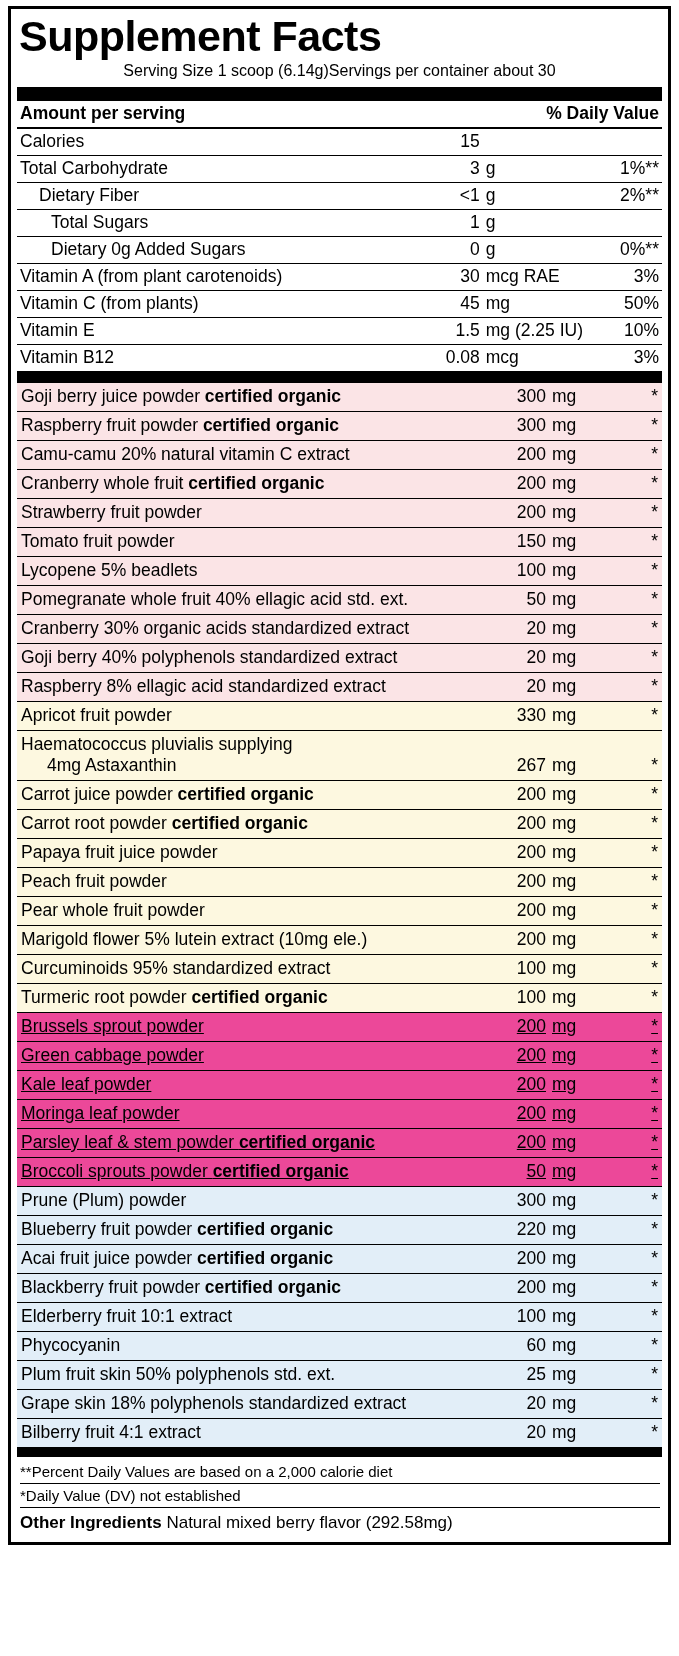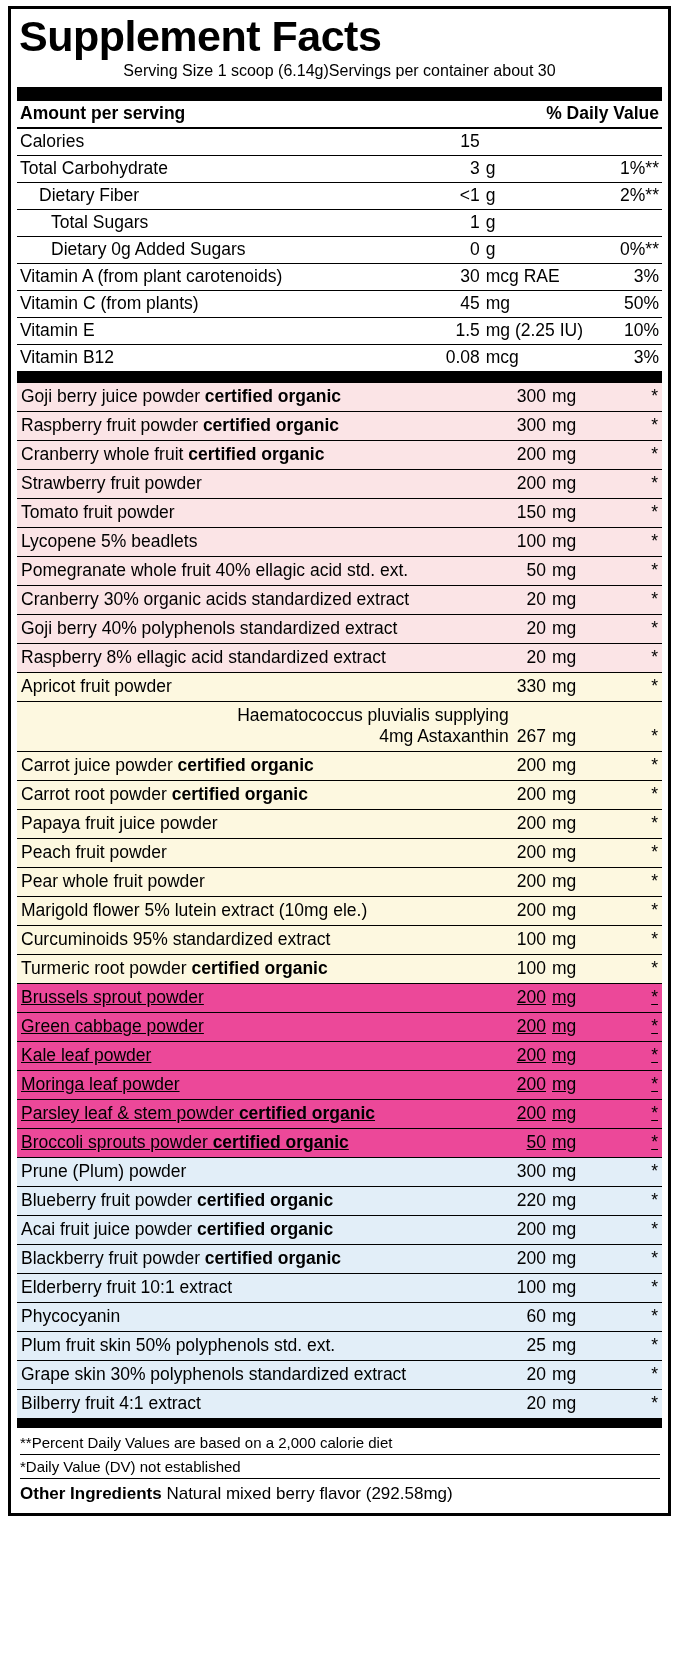--- a/index.html
+++ b/index.html
@@ -89,21 +89,21 @@
   .b-amt { text-align: right; white-space: nowrap; padding-right: 3px !important; }
   .b-unit { text-align: left; white-space: nowrap; width: 86px; padding-left: 3px !important; }
   .b-star { text-align: right; width: 20px; padding-right: 4px !important; }
   .bold { font-weight: bold; }
 
   .g-red   td { background: #fbe4e6; }
   .g-yellow td { background: #fdf8e0; }
   .g-green td { background: #ec4899; text-decoration: underline; }
   .g-blue  td { background: #e2eef8; }
 
-  .two-line-name { line-height: 21px; text-align: right; }
+  .two-line-name { line-height: 21px; }
   .sub-line { padding-left: 26px; display: block; }
 
   .footnotes {
     font-size: 15px;
     line-height: 21px;
     padding: 3px 2px 0 3px;
   }
   .footnotes div { padding: 1px 0; }
   .fn-sep { border-bottom: 1px solid #000; }
   .other {
@@ -201,20 +201,26 @@
             <td class="b-unit">mg</td>
             <td class="b-star">*</td>
           </tr>
           <tr class="g-red">
             <td>Raspberry fruit powder <span class="bold">certified organic</span></td>
             <td class="b-amt">300</td>
             <td class="b-unit">mg</td>
             <td class="b-star">*</td>
           </tr>
           <tr class="g-red">
+            <td>Camu-camu 20% natural vitamin C extract</td>
+            <td class="b-amt">200</td>
+            <td class="b-unit">mg</td>
+            <td class="b-star">*</td>
+          </tr>
+          <tr class="g-red">
             <td>Cranberry whole fruit <span class="bold">certified organic</span></td>
             <td class="b-amt">200</td>
             <td class="b-unit">mg</td>
             <td class="b-star">*</td>
           </tr>
           <tr class="g-red">
             <td>Strawberry fruit powder</td>
             <td class="b-amt">200</td>
             <td class="b-unit">mg</td>
             <td class="b-star">*</td>
@@ -387,21 +393,21 @@
             <td class="b-unit">mg</td>
             <td class="b-star">*</td>
           </tr>
           <tr class="g-blue">
             <td>Plum fruit skin 50% polyphenols std. ext.</td>
             <td class="b-amt">25</td>
             <td class="b-unit">mg</td>
             <td class="b-star">*</td>
           </tr>
           <tr class="g-blue">
-            <td>Grape skin 30% polyphenols standardized extract</td>
+            <td>Grape skin 18% polyphenols standardized extract</td>
             <td class="b-amt">20</td>
             <td class="b-unit">mg</td>
             <td class="b-star">*</td>
           </tr>
           <tr class="g-blue">
             <td>Bilberry fruit 4:1 extract</td>
             <td class="b-amt">20</td>
             <td class="b-unit">mg</td>
             <td class="b-star">*</td>
           </tr>

